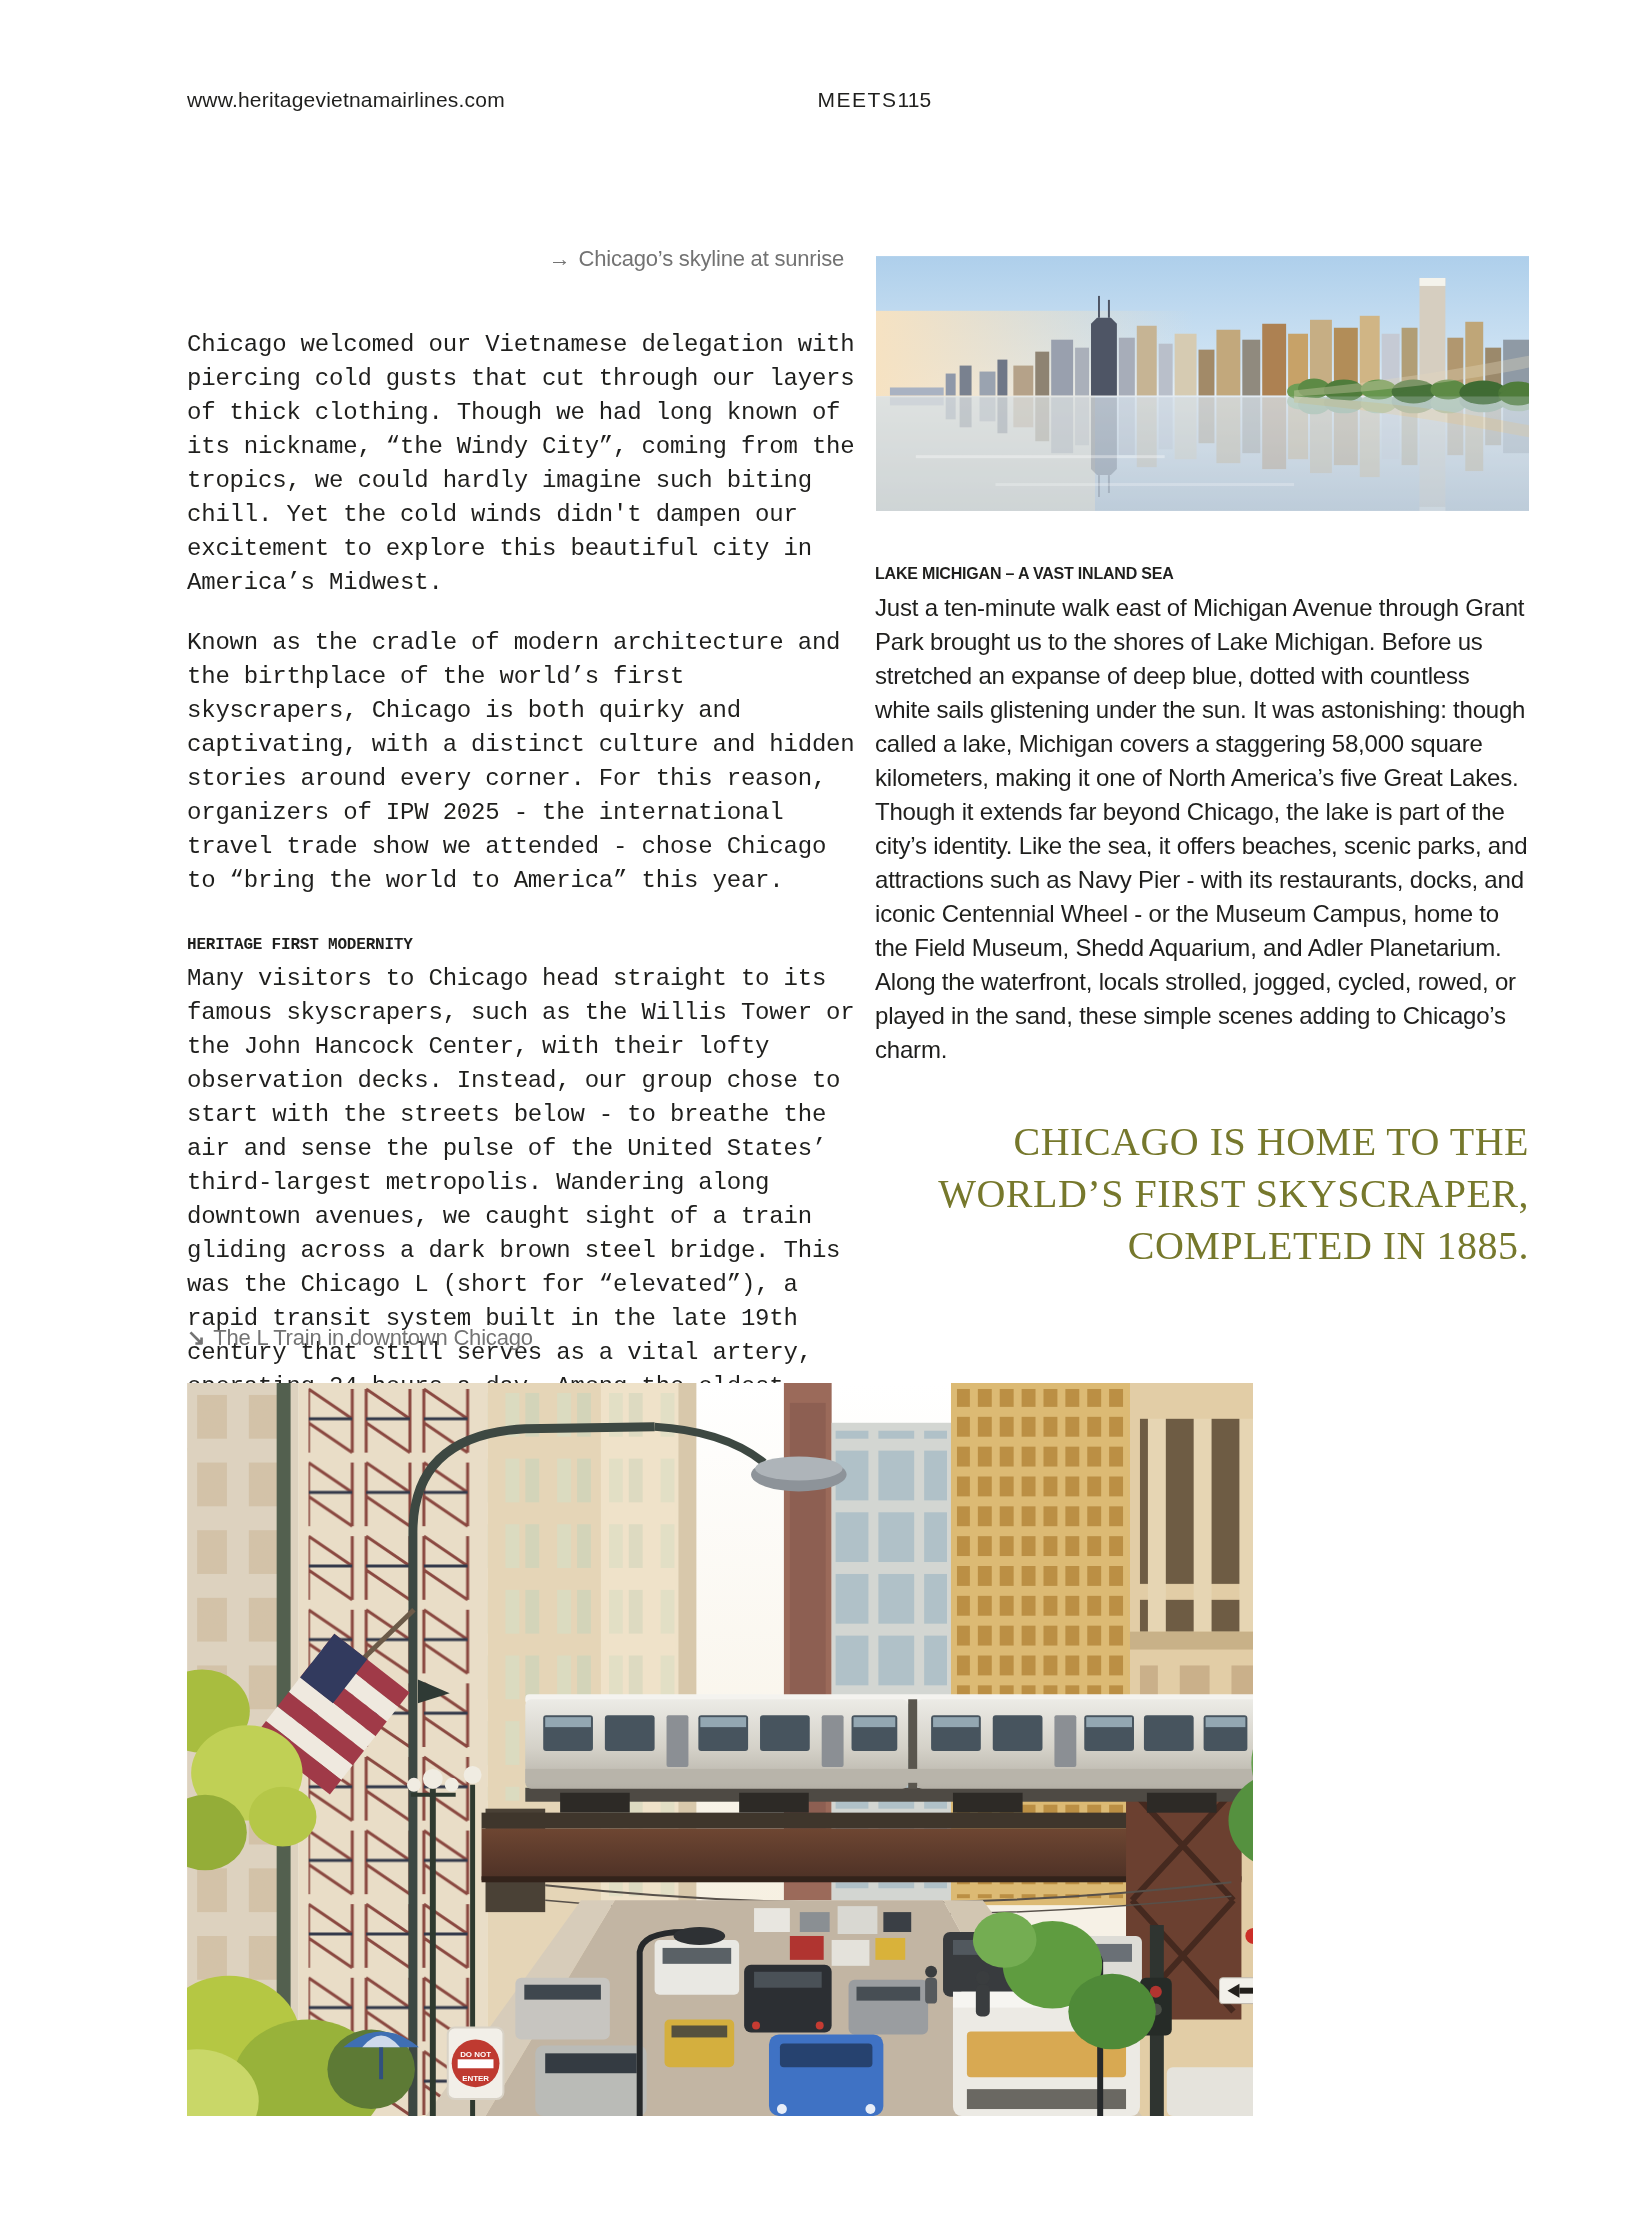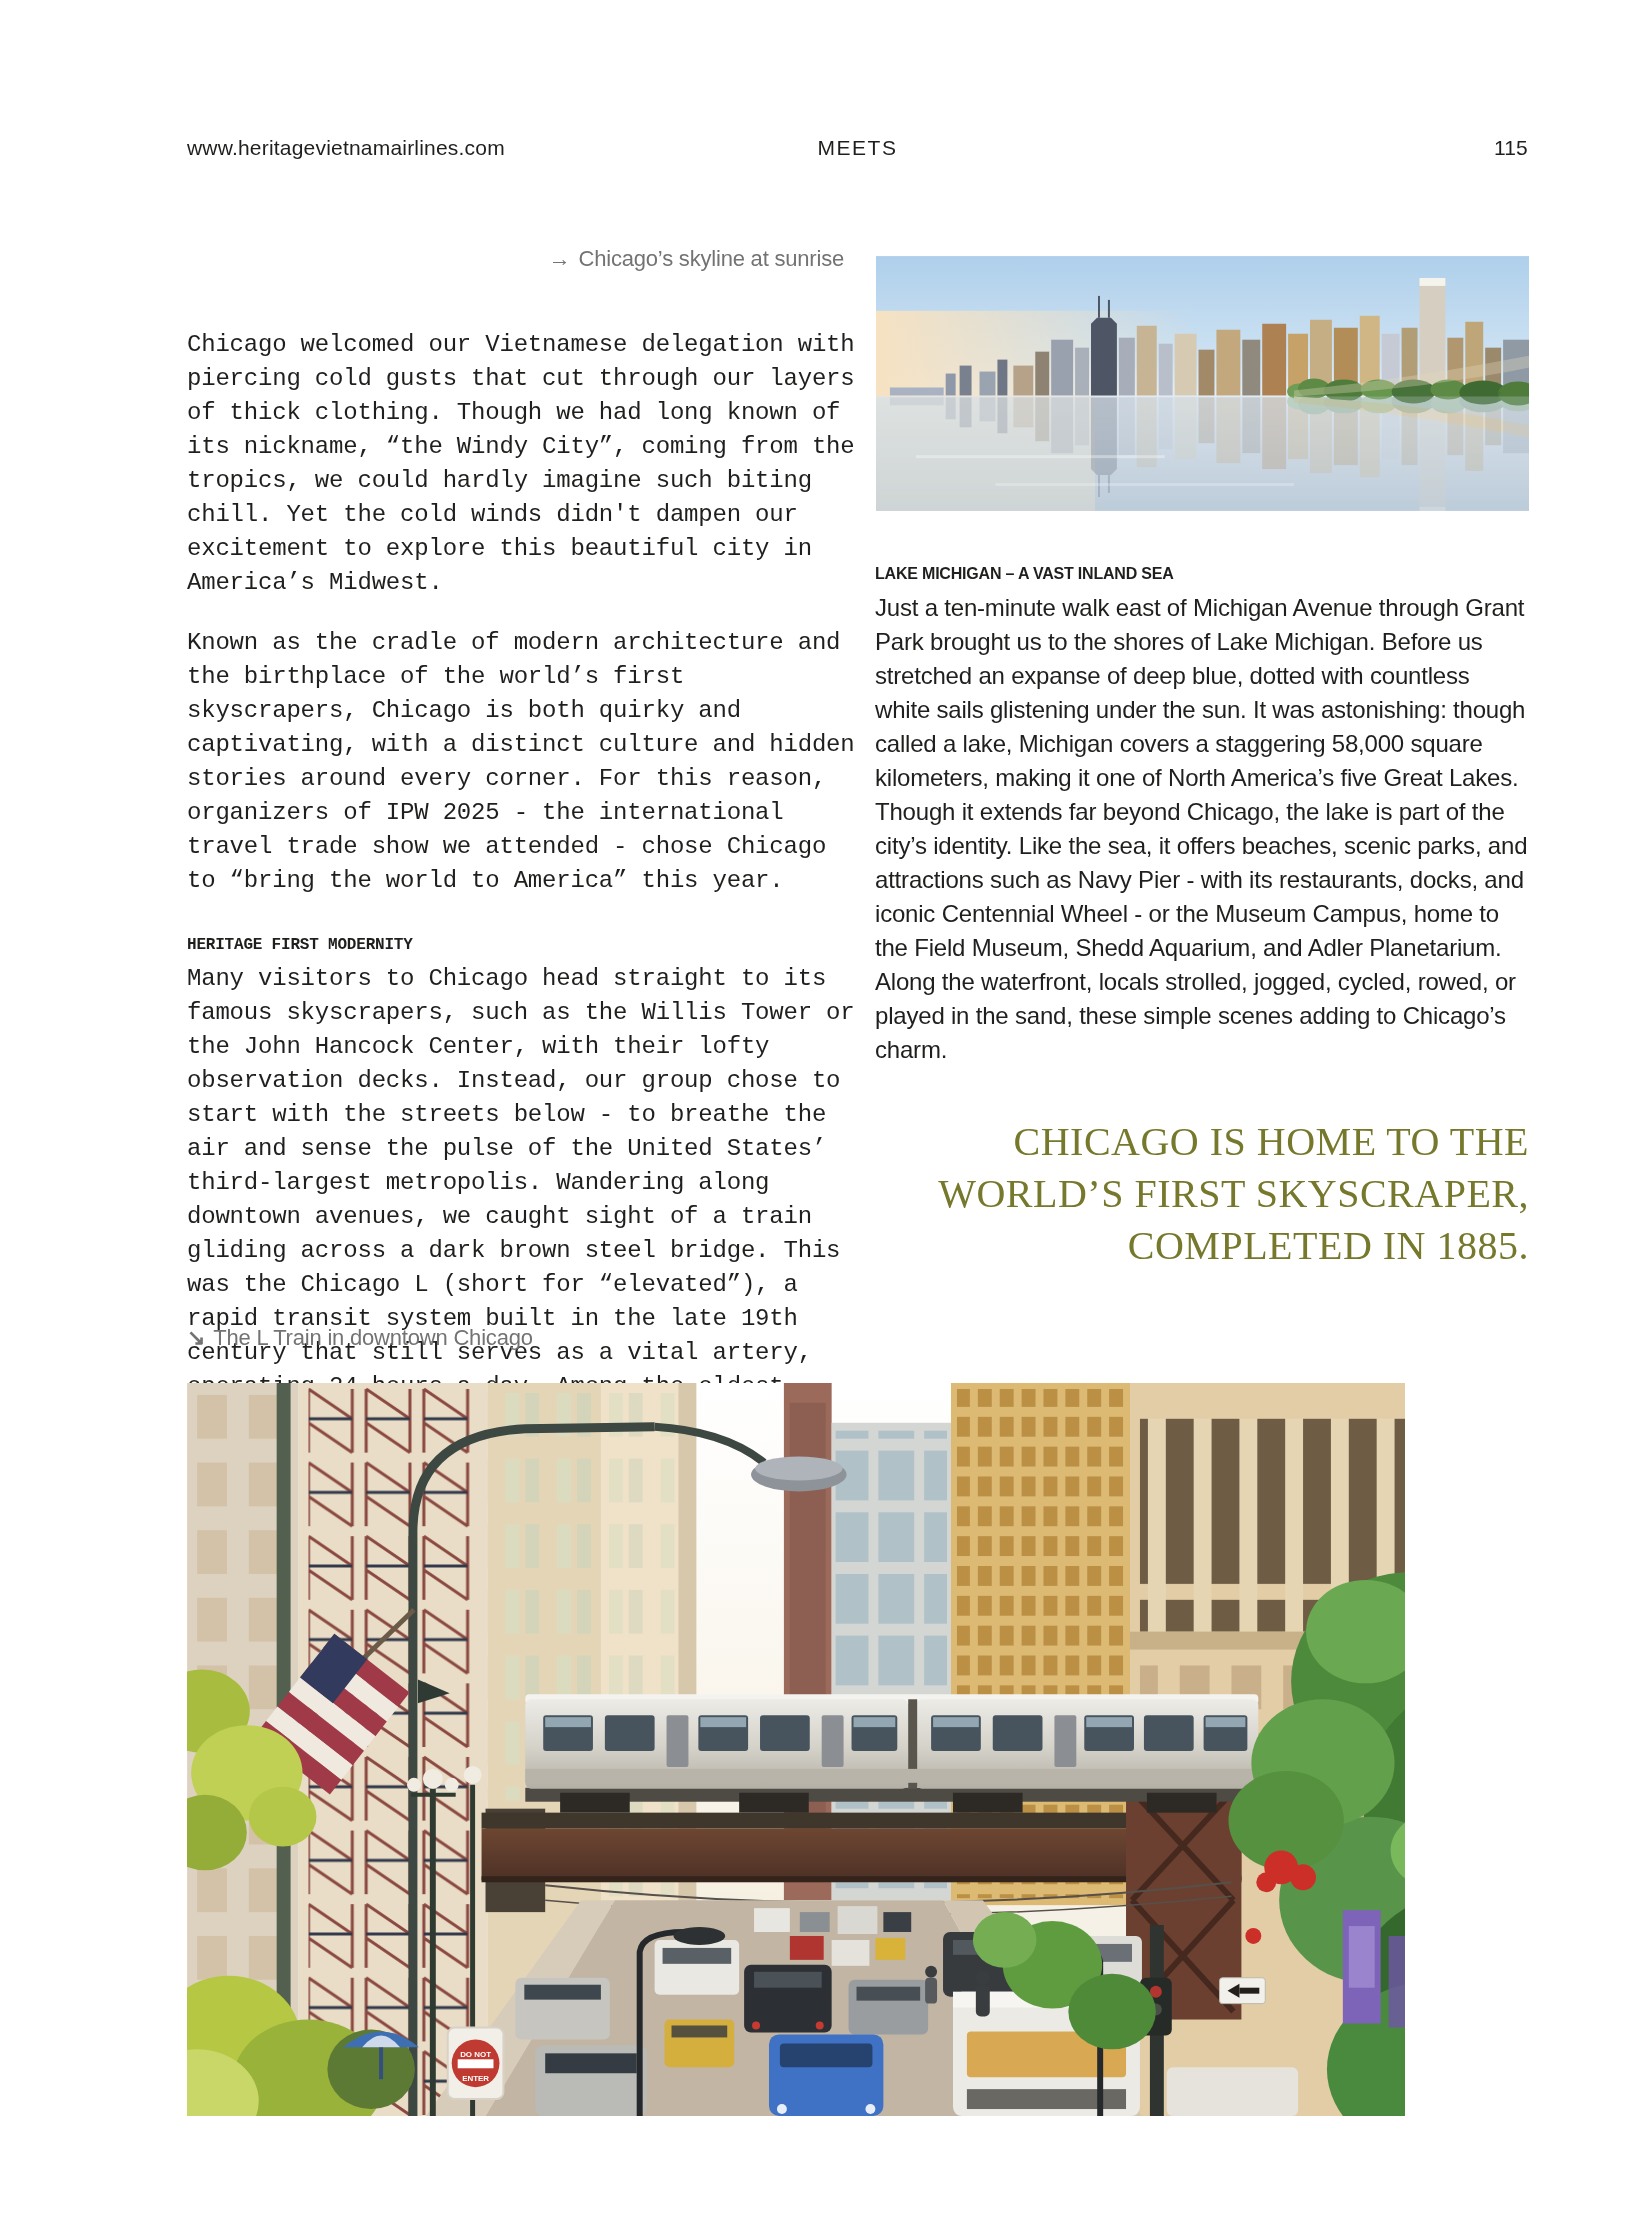--- a/index.html
+++ b/index.html
@@ -11,33 +11,33 @@
   .page{position:absolute;inset:0;}
 
   
   .pagehead{
     position:absolute;top:88px;left:187px;width:1341px;
     display:grid;grid-template-columns:1fr auto 1fr;align-items:baseline;
     font-size:21px;letter-spacing:0.2px;
   }
   .pagehead .site{text-align:left;}
   .pagehead .section{text-align:center;letter-spacing:1.5px;}
-  .pagehead .pageno{text-align:right;margin-top:48px;}
+  .pagehead .pageno{}
 
   
   .caption{font-size:22px;letter-spacing:-0.2px;color:#737373;}
   .caption .arr{font-weight:bold;margin-right:8px;}
   .caption-top{position:absolute;top:246px;left:187px;width:657px;text-align:right;}
   .caption-bottom{position:absolute;top:1325px;left:187px;width:796px;text-align:left;}
 
   
   .photo{position:absolute;overflow:hidden;}
   .photo svg{display:block;}
   .photo-skyline{left:876px;top:256px;width:653px;height:255px;}
-  .photo-ltrain{left:187px;top:1383px;width:1218px;height:733px;}
+  .photo-ltrain{left:187px;top:1383px;width:1066px;height:733px;}
 
   
   .col{position:absolute;font-size:24px;line-height:34px;letter-spacing:-0.2px;}
   .col p{margin:0;}
   .col-left{left:187px;top:328px;width:675px;font-family:Liberation Mono, monospace;}
   .col-left p + p{margin-top:26px;}
   .col-left h3{margin:30px 0 0 0;}
   .col-right{left:875px;top:557px;width:654px;}
   .col h3{font-size:16px;font-weight:bold;letter-spacing:-0.2px;line-height:34px;}
   .col-right h3{margin:0;}

